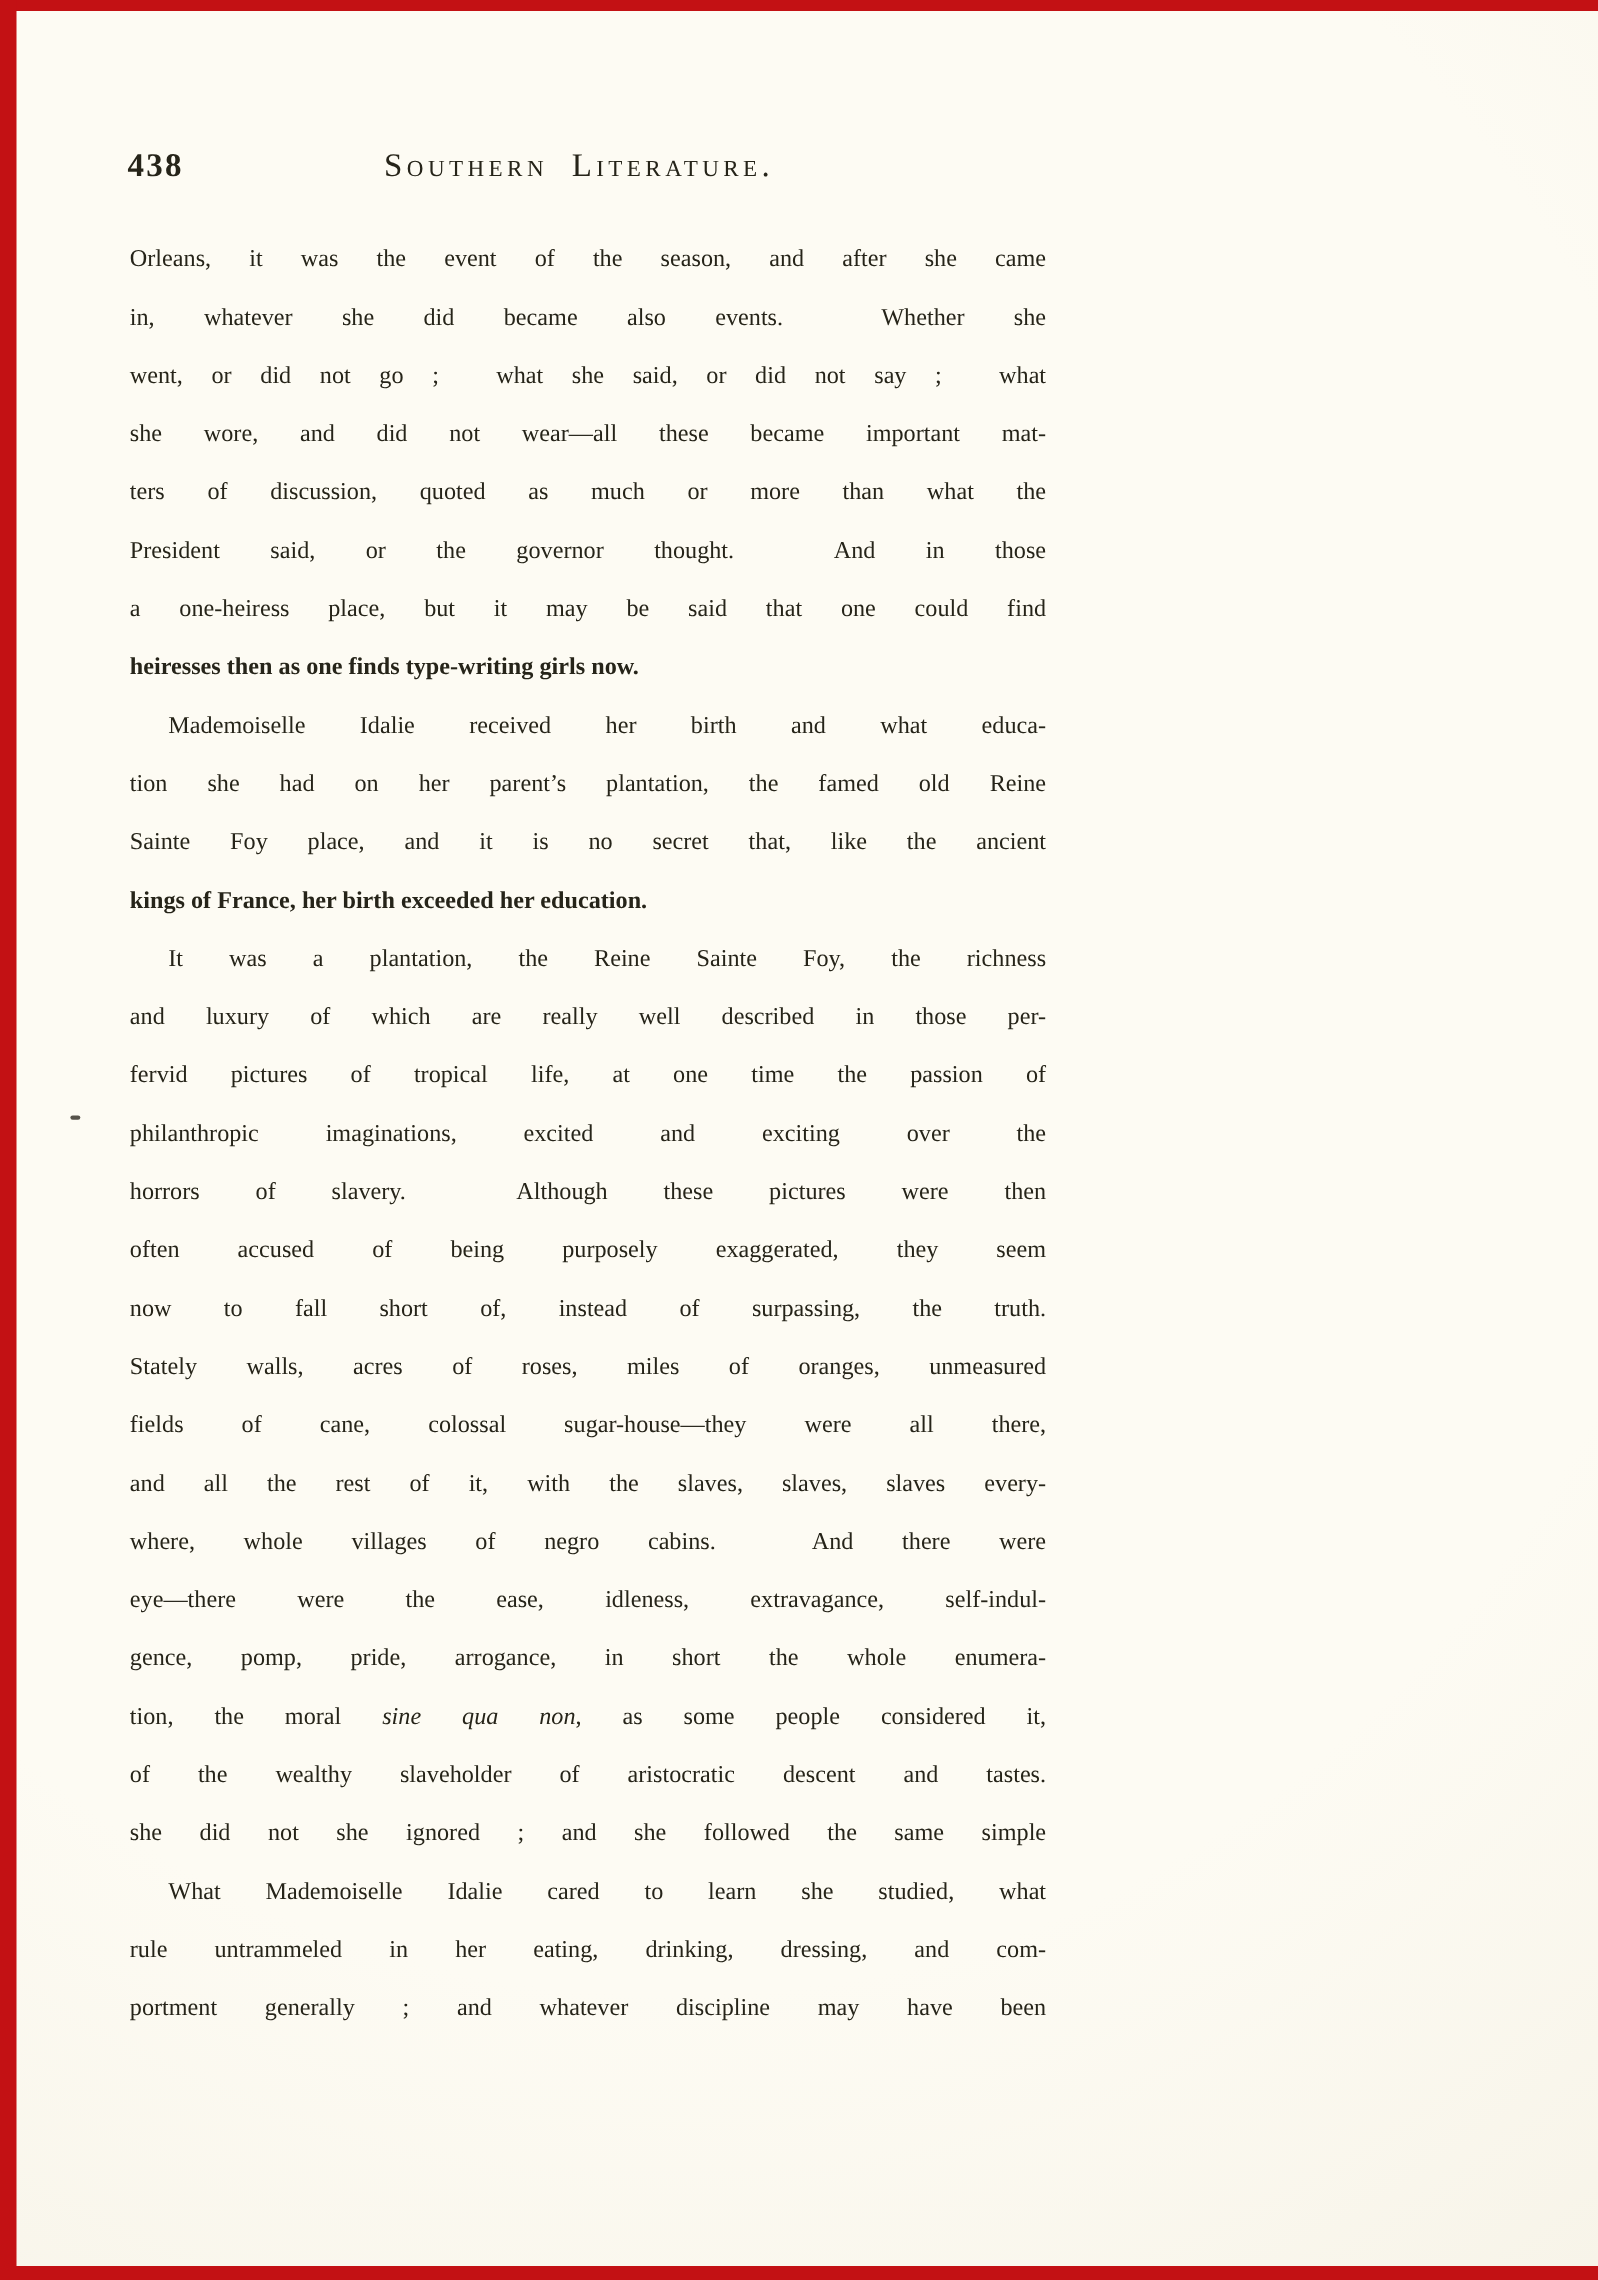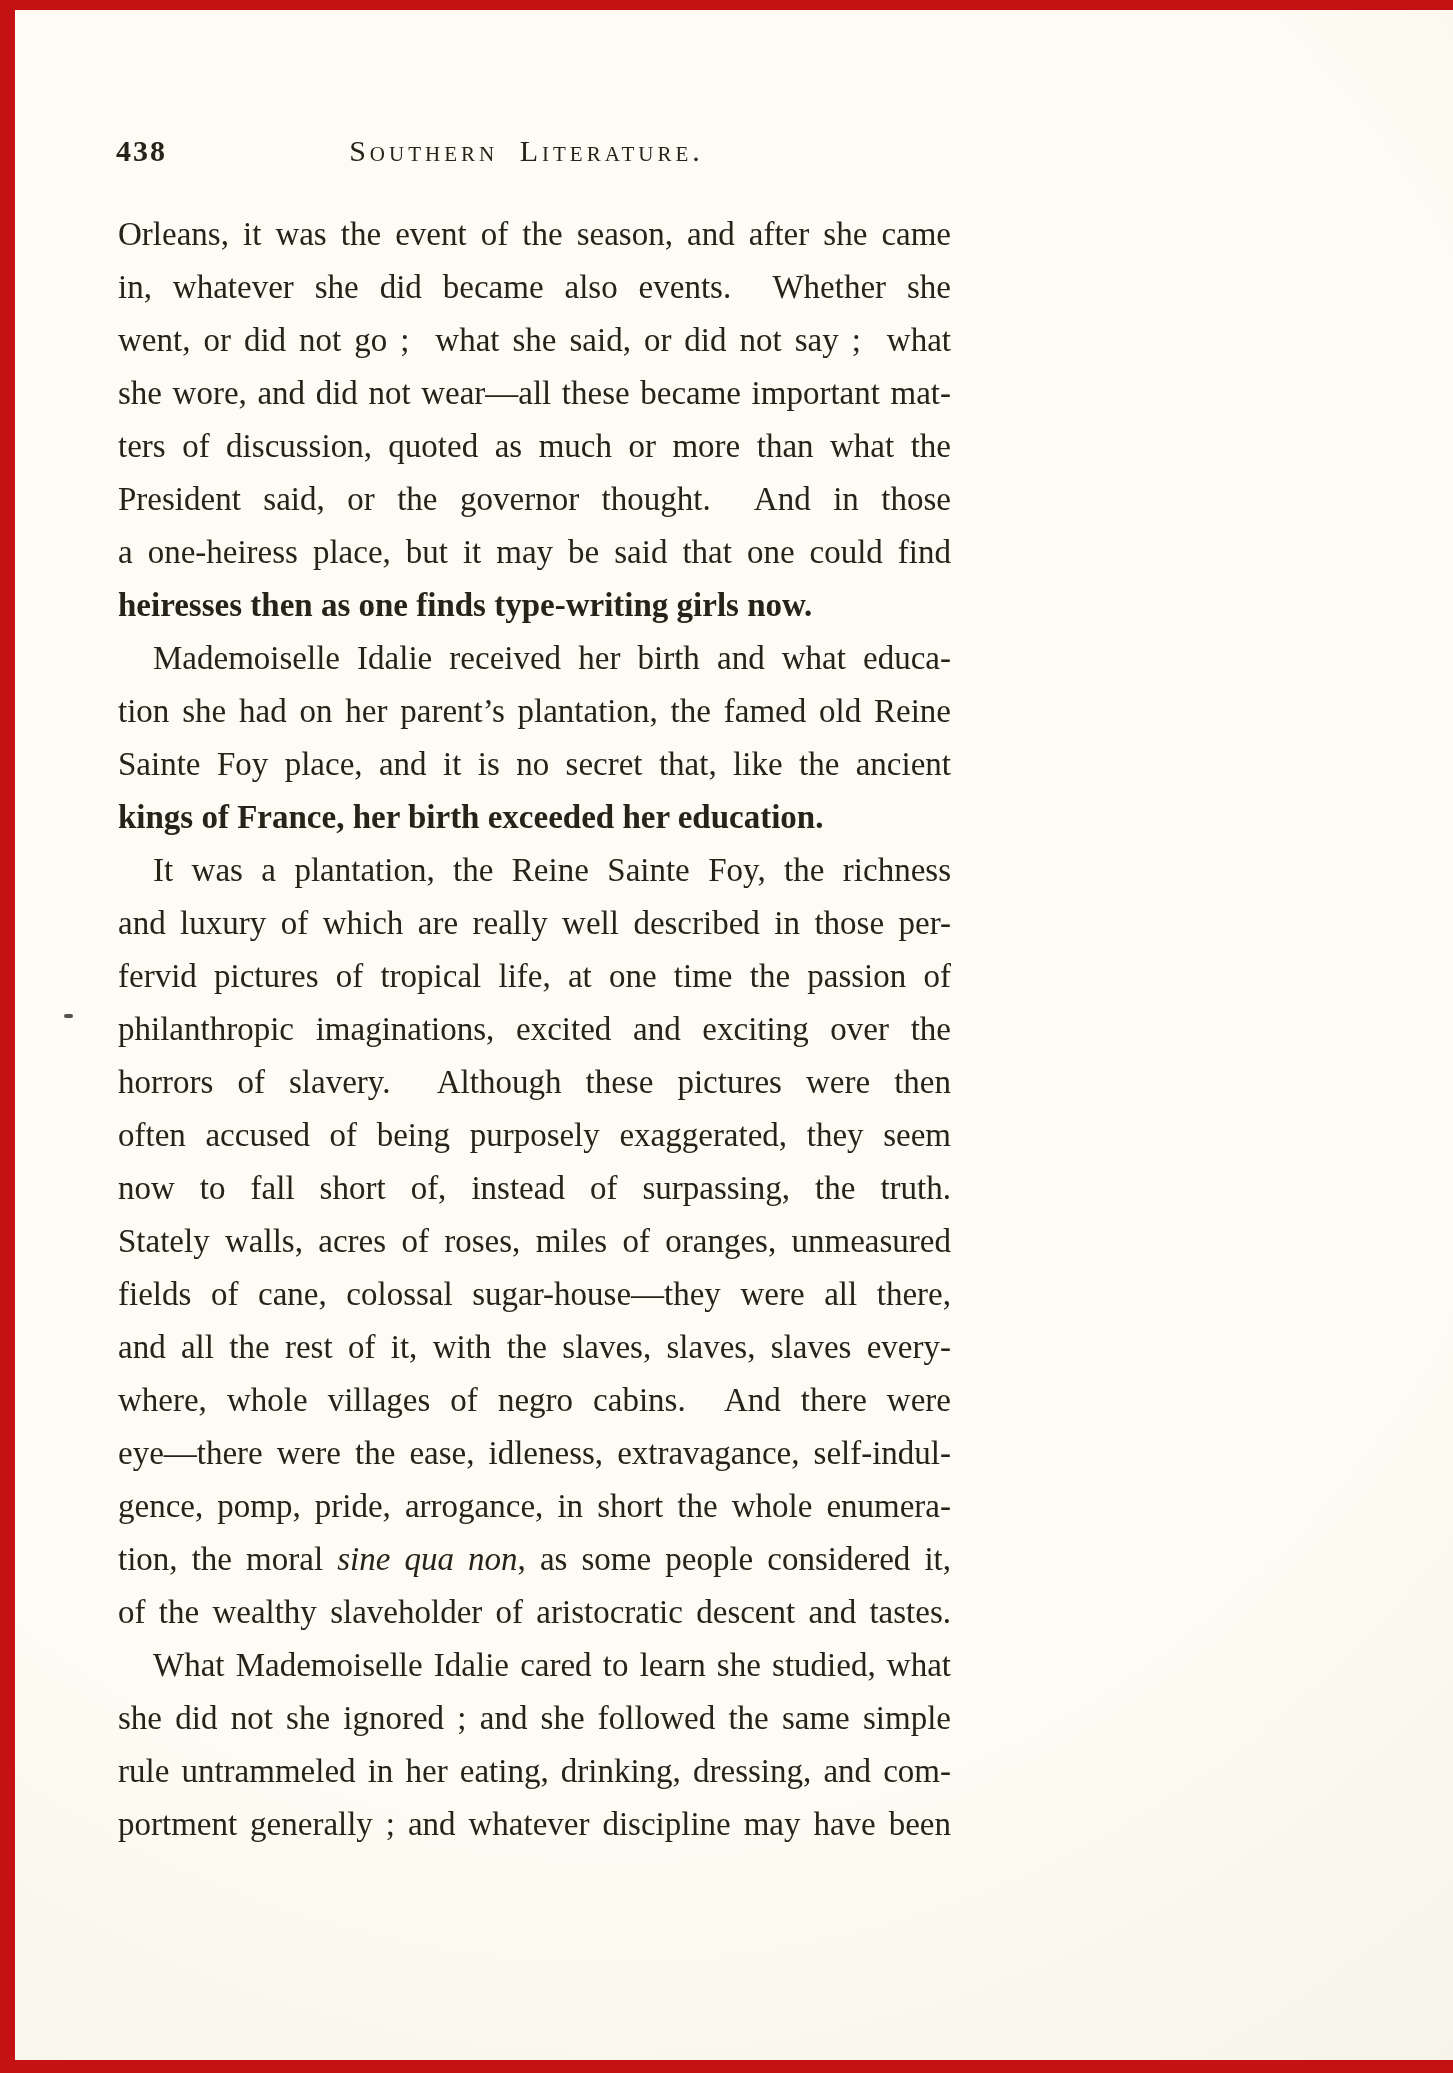--- a/index.html
+++ b/index.html
@@ -20,21 +20,21 @@
 
   .header { position: absolute; top: 134px; left: 118px; width: 833px; height: 44px; font-size: 30px; }
   .pagenum { position: absolute; left: -2px; top: 0; letter-spacing: 2px; font-weight: bold; }
   .running-title {
     position: absolute; left: 0; right: 16px; top: 0; text-align: center;
     font-variant: small-caps; letter-spacing: 4px; word-spacing: 10px;
   }
 
   .body-text { position: absolute; top: 208px; left: 118px; width: 833px; }
   .line {
-    font-size: 33px; line-height: 53px;
+    font-size: 22px; line-height: 53px;
     text-align: justify; text-align-last: justify;
     white-space: pre-wrap;
   }
   .line.flush  { text-align-last: left; font-weight: bold; }
   .line.indent { padding-left: 35px; }
   .it { font-style: italic; }
 
   .speck {
     position: absolute; left: 64px; top: 1014px; width: 9px; height: 4px;
     border-radius: 2px; background: var(--speck, #56524a);
@@ -83,19 +83,19 @@
         <div class="line"><span>Stately walls, acres of roses, miles of oranges, unmeasured</span></div>
         <div class="line"><span>fields of cane, colossal sugar-house—they were all there,</span></div>
         <div class="line"><span>and all the rest of it, with the slaves, slaves, slaves every-</span></div>
         <div class="line"><span>where, whole villages of negro cabins.  And there were</span></div>
         <div class="line"><span>eye—there were the ease, idleness, extravagance, self-indul-</span></div>
         <div class="line"><span>gence, pomp, pride, arrogance, in short the whole enumera-</span></div>
         <div class="line"><span>tion, the moral </span><span class="it">sine qua non</span><span>, as some people considered it,</span></div>
         <div class="line"><span>of the wealthy slaveholder of aristocratic descent and tastes.</span></div>
       </div>
       <div>
+        <div class="line"><span>she did not she ignored ; and she followed the same simple</span></div>
         <div class="line indent"><span>What Mademoiselle Idalie cared to learn she studied, what</span></div>
-        <div class="line"><span>she did not she ignored ; and she followed the same simple</span></div>
         <div class="line"><span>rule untrammeled in her eating, drinking, dressing, and com-</span></div>
         <div class="line"><span>portment generally ; and whatever discipline may have been</span></div>
       </div>
     </div>
 </div>
 
 </body></html>

